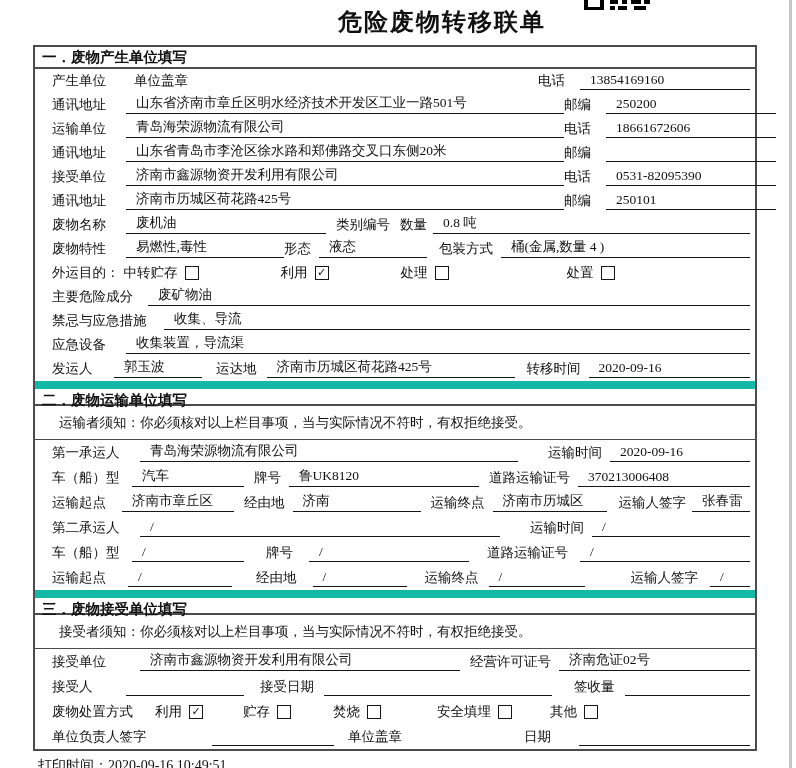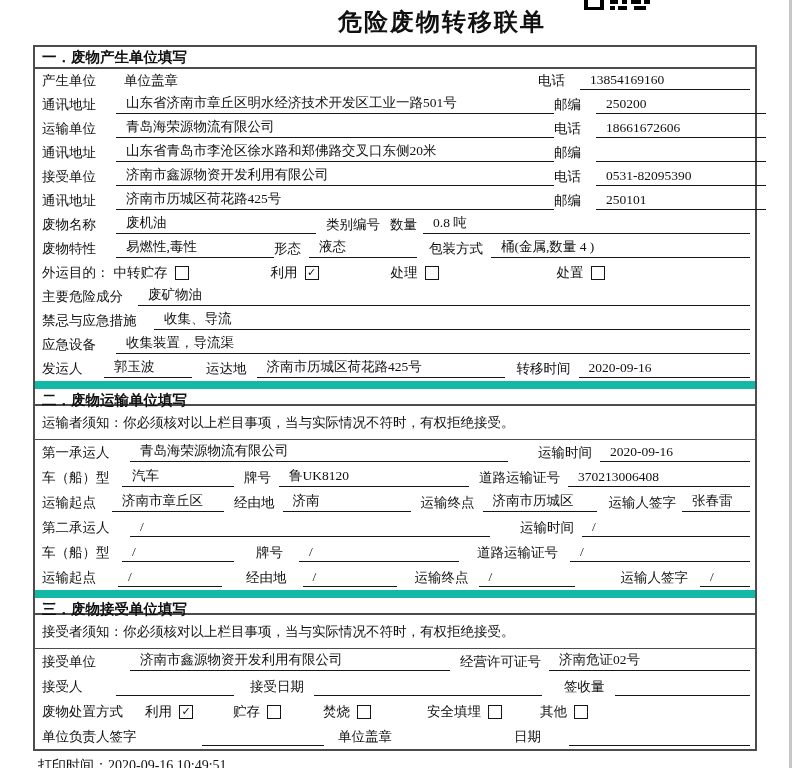--- a/index.html
+++ b/index.html
@@ -8,23 +8,23 @@
   .edge-line{position:absolute;left:789px;top:0;width:3px;height:768px;background:#c6c6c6;}
   .doc-header{position:relative;height:45px;}
   .serial{position:absolute;left:38px;top:13px;font-size:14px;white-space:nowrap;}
   .title{position:absolute;left:0;right:0;top:6px;text-align:center;padding-left:88px;
          font-size:24px;font-weight:bold;letter-spacing:2px;white-space:nowrap;}
   .qr{position:absolute;left:584px;top:0;}
   .form{margin-left:33px;width:724px;border:2px solid #4c4c4c;box-sizing:border-box;background:#fff;}
   .sec-title{height:22px;line-height:21px;padding-left:7px;font-size:14.5px;font-weight:bold;
              border-bottom:2px solid #4c4c4c;box-sizing:border-box;}
   .sec-title.mid{border-top:8px solid #14b8a6;height:25px;line-height:23px;}
-  .notice{height:34px;line-height:34px;padding-left:7px;font-size:13.5px;
+  .notice{height:34px;line-height:34px;padding-left:24px;font-size:13.5px;
           border-bottom:1px solid #4c4c4c;box-sizing:border-box;white-space:nowrap;}
-  .row{display:flex;align-items:flex-end;height:24px;padding:0 5px 3px 7px;box-sizing:border-box;
+  .row{display:flex;align-items:flex-end;height:24px;padding:0 5px 3px 17px;box-sizing:border-box;
        font-size:13.5px;}
   .row.h25{height:25px;}
   .l{white-space:nowrap;flex:none;}
   .u{border-bottom:1px solid #161616;white-space:nowrap;box-sizing:border-box;
      padding:0 4px 1px 10px;flex:none;overflow:hidden;}
   .fill{flex:1 1 auto;}
   .mla{margin-left:auto;}
   .cb{display:inline-block;flex:none;width:12px;height:12px;border:1px solid #161616;
       margin-left:7px;margin-bottom:2px;text-align:center;
       font:bold 11px/12px "DejaVu Sans",sans-serif;}

